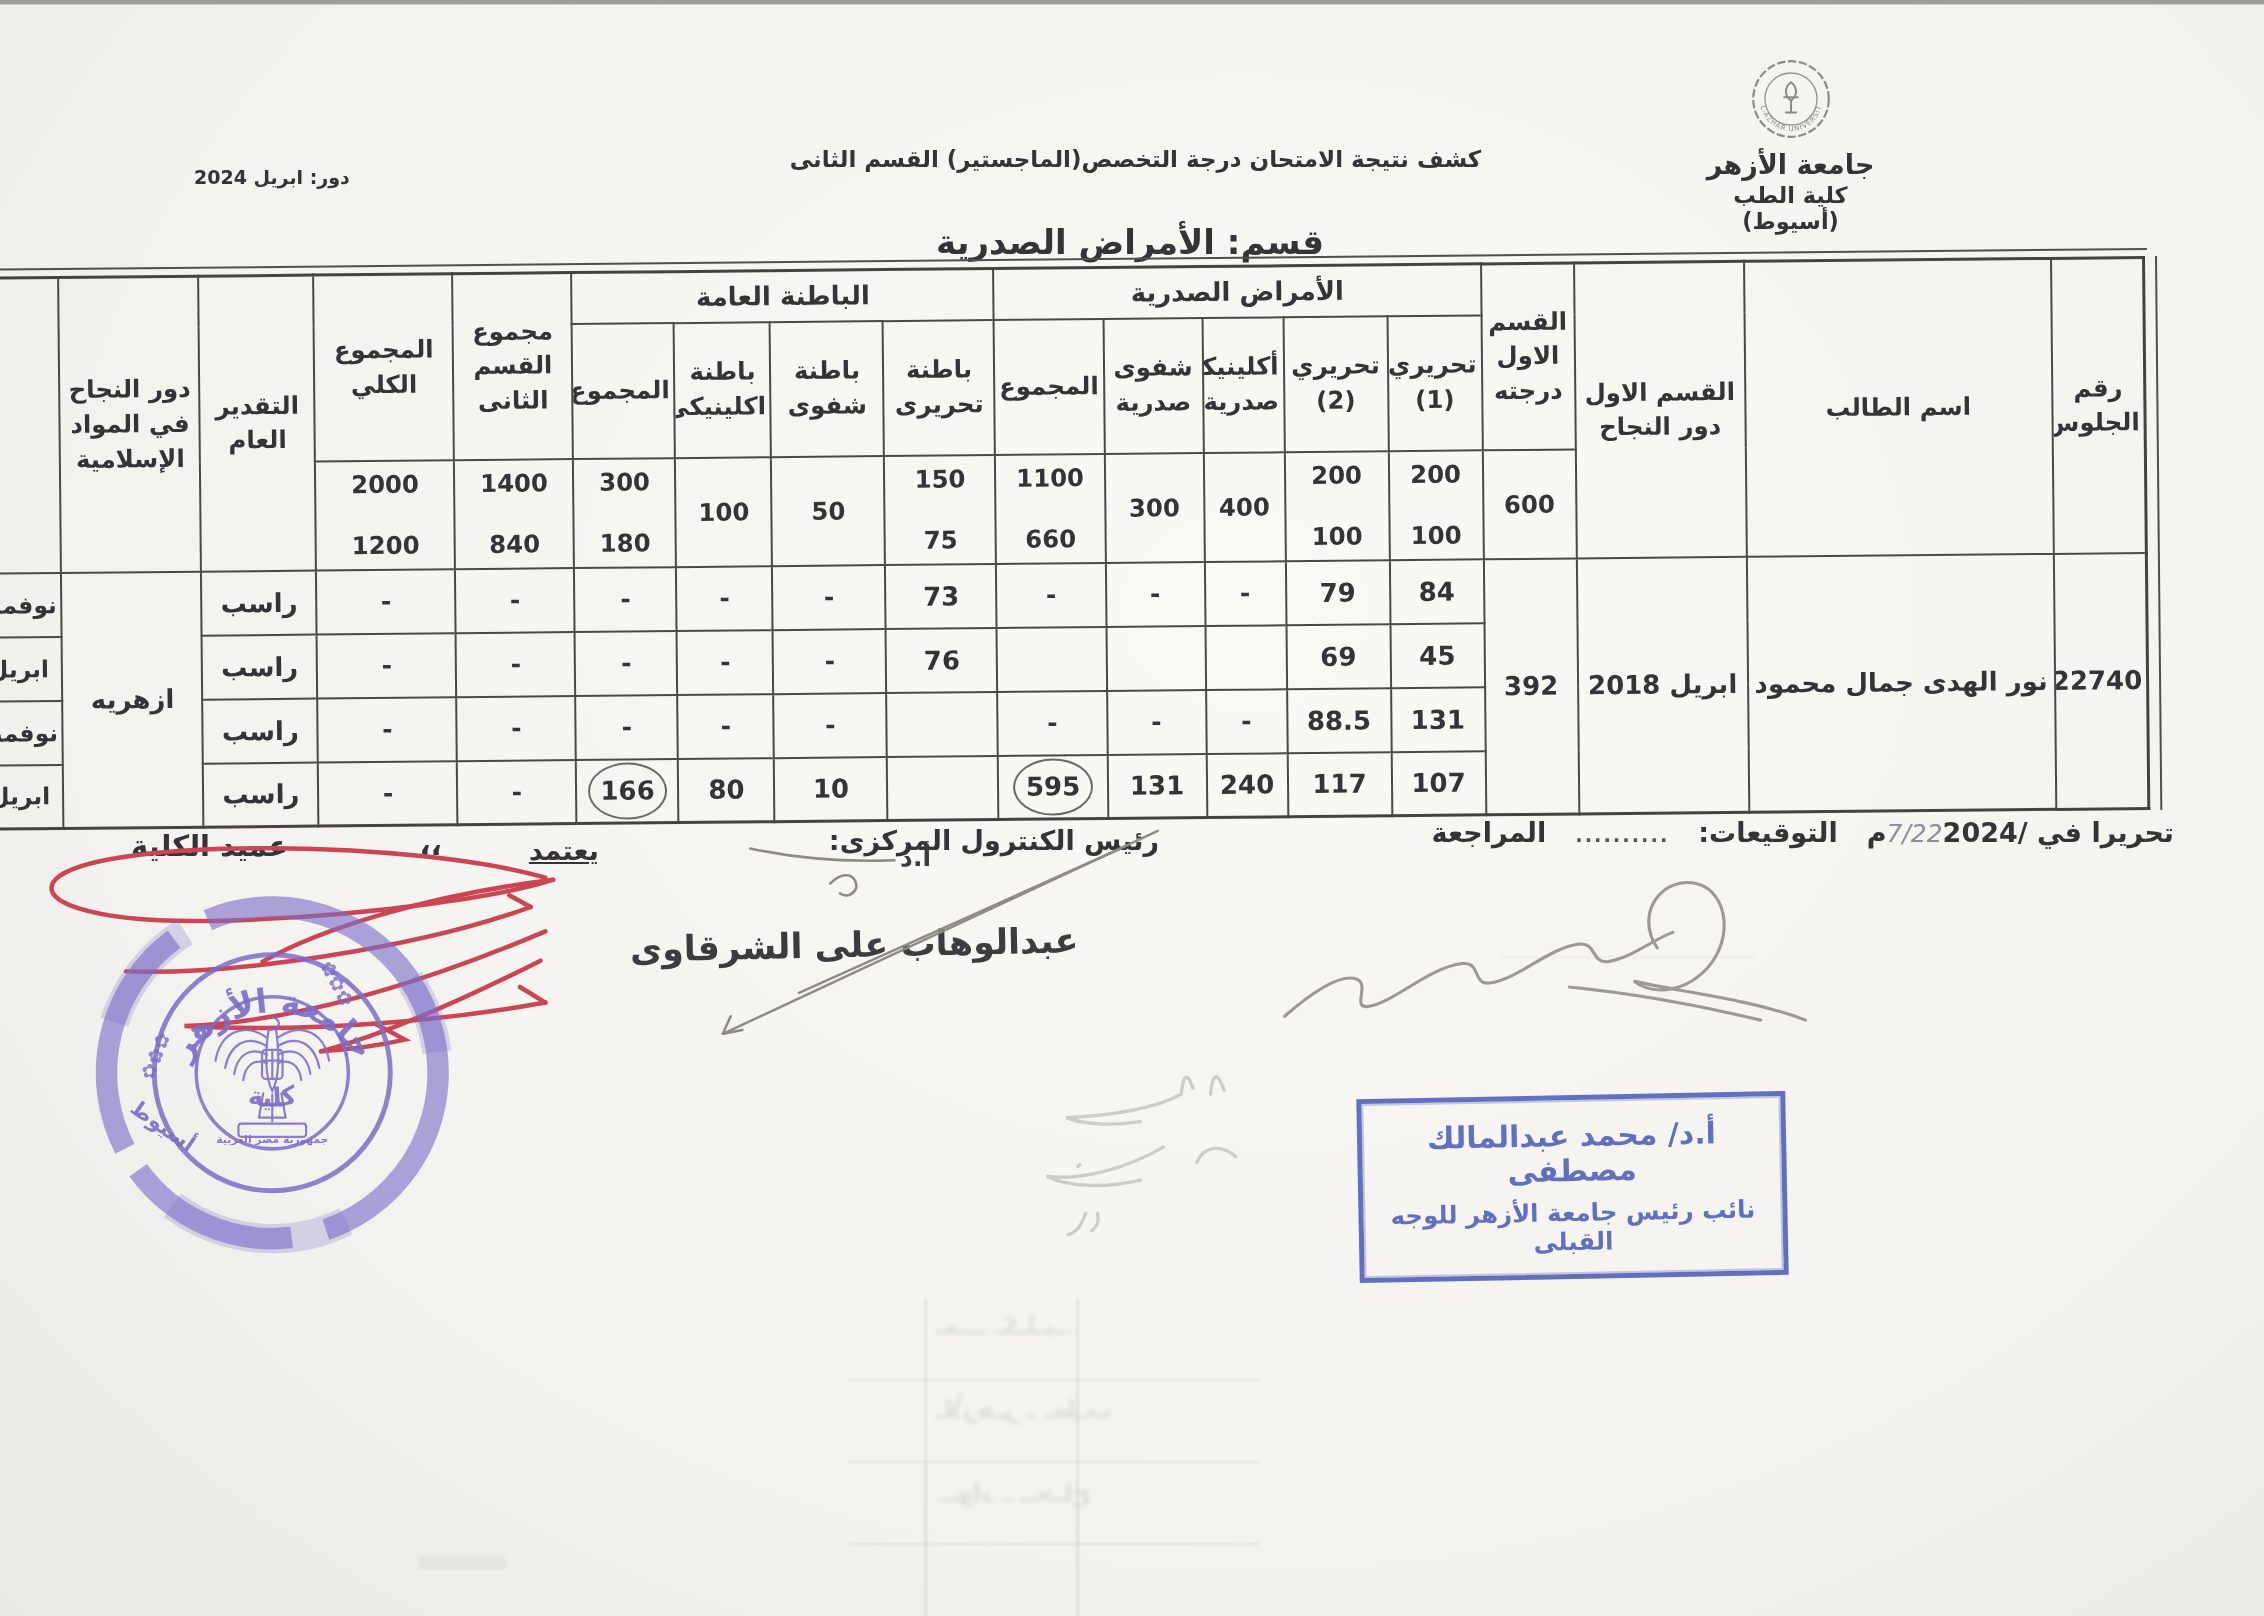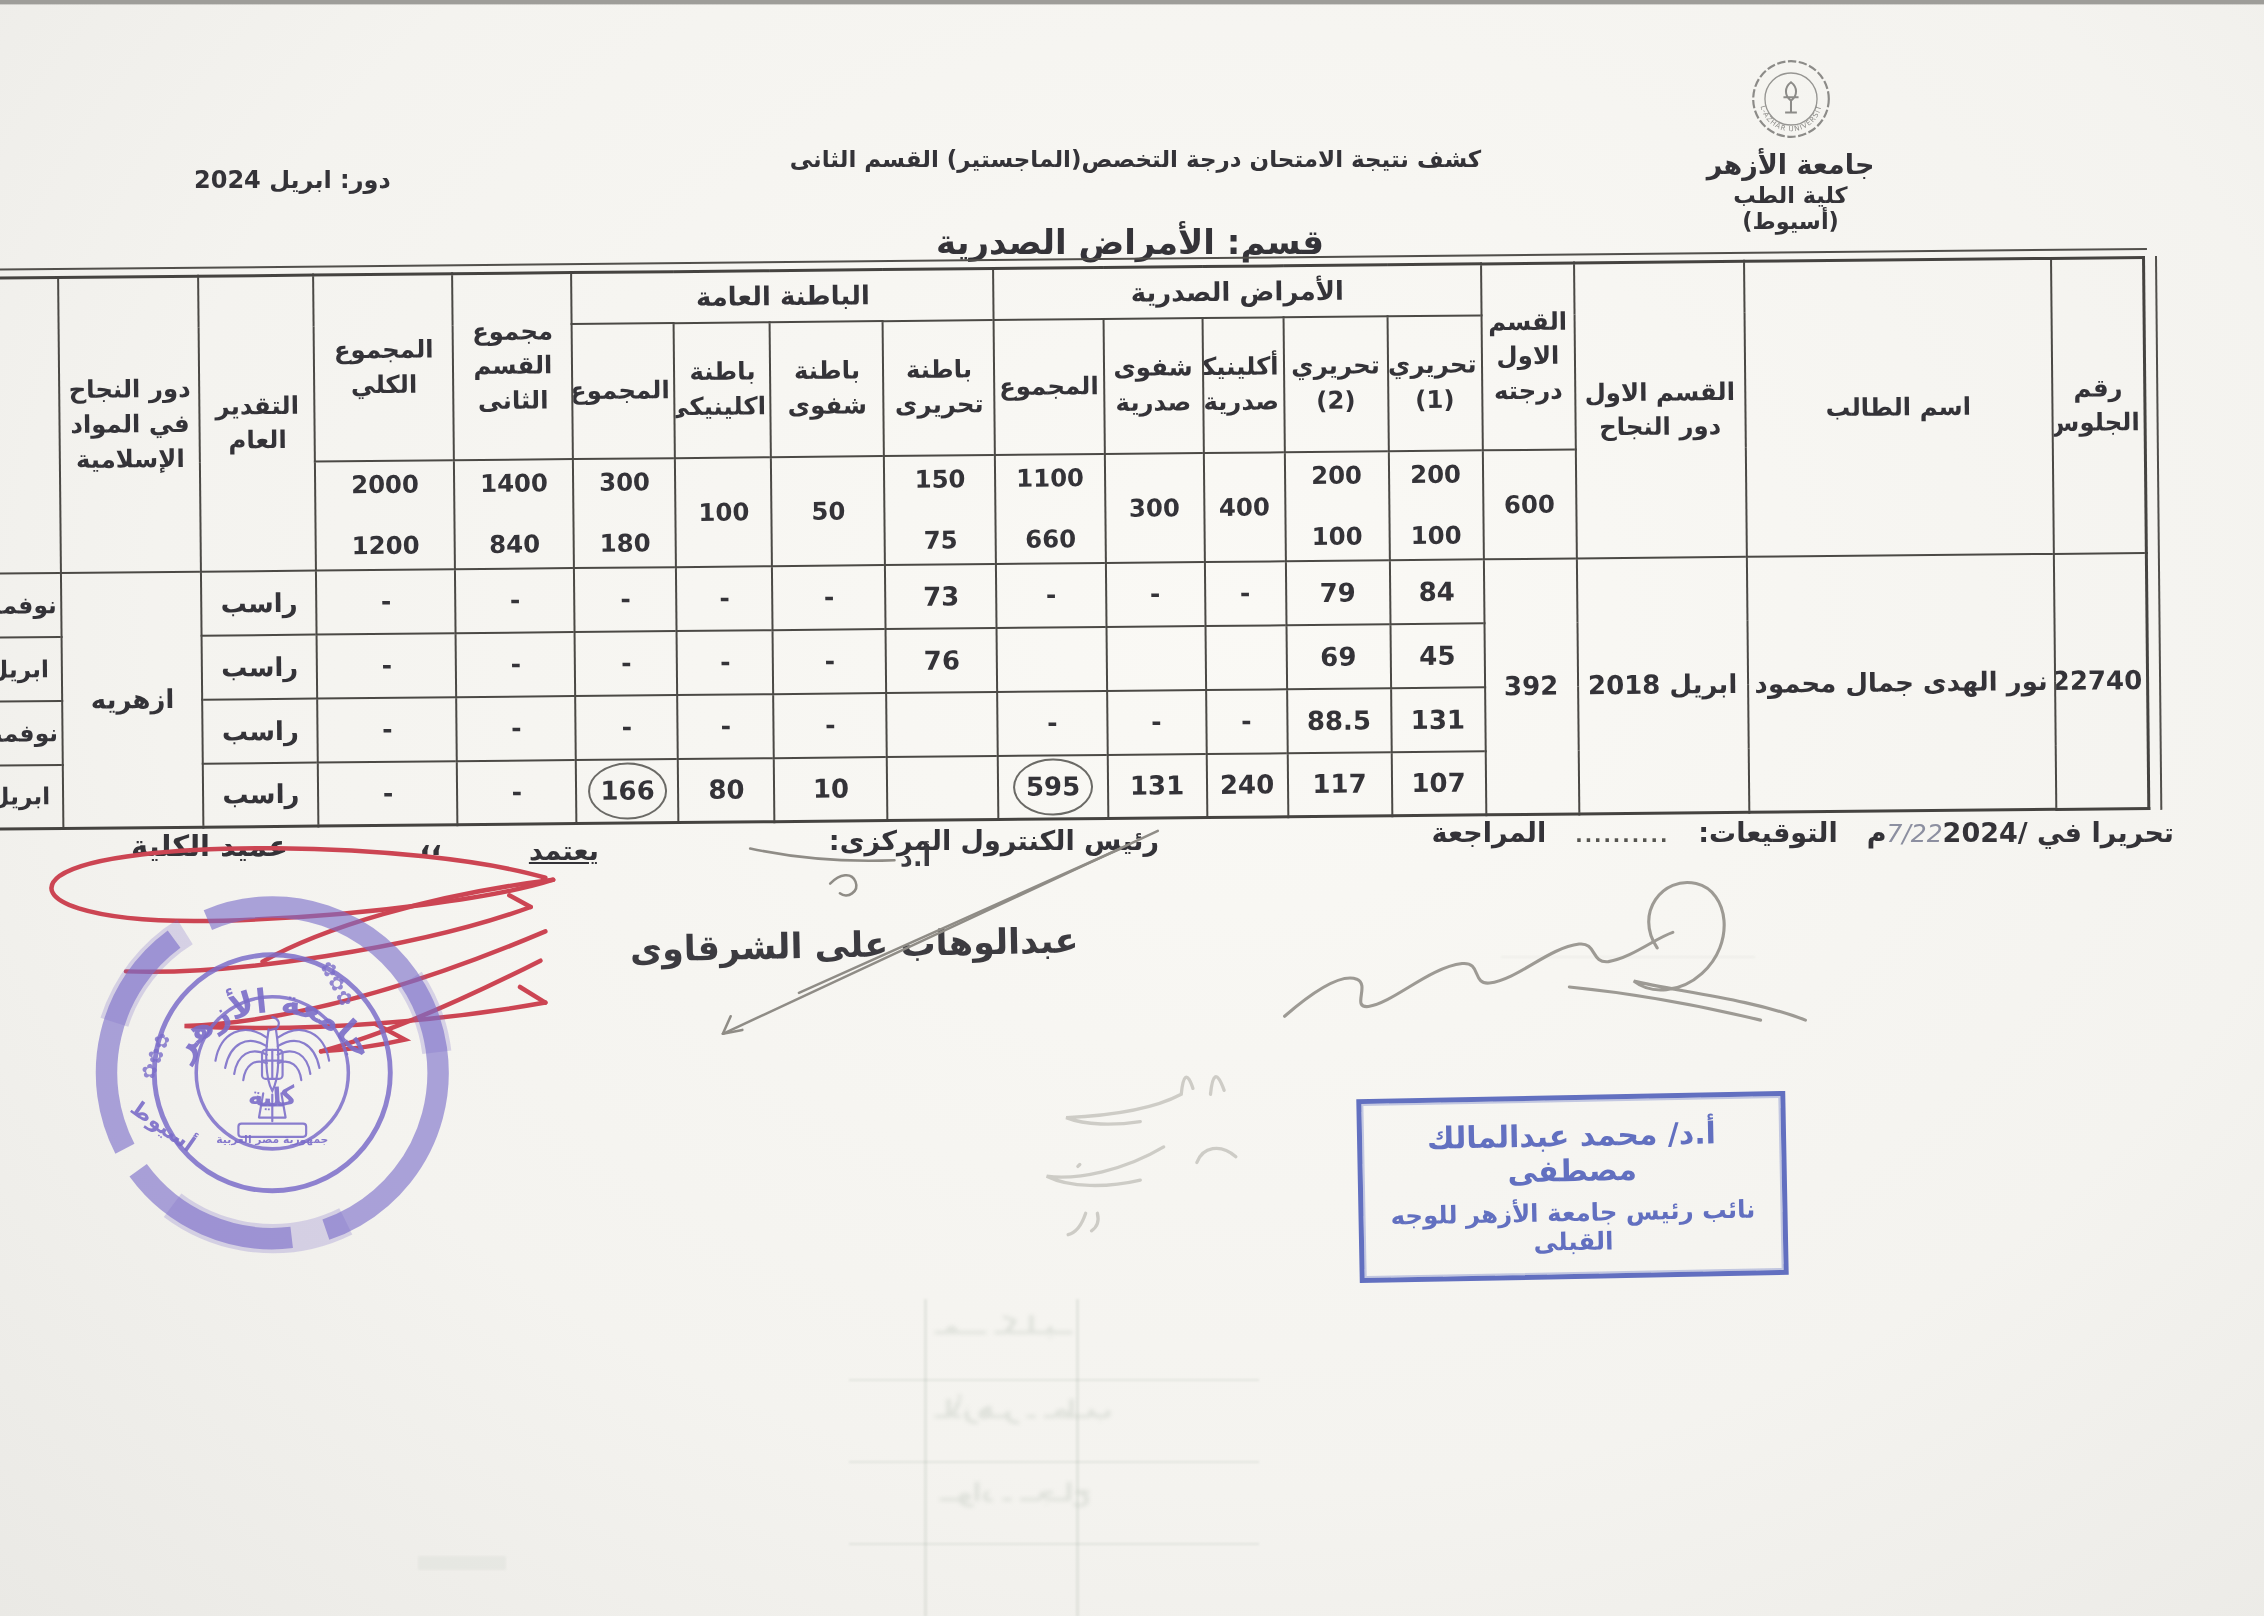--- a/index.html
+++ b/index.html
@@ -14,21 +14,21 @@
       radial-gradient(ellipse at 55% 38%, #faf9f5 0%, #f4f3ef 62%, #eae9e5 100%);
   }
   
   .uni-block{position:absolute;top:57px;right:371px;width:205px;text-align:center;}
   .uni-name{font-size:27px;font-weight:bold;margin-top:3.9px;}
   .fac-name{font-size:22.4px;font-weight:bold;margin-top:2px;}
   .doc-title{position:absolute;top:146px;left:634px;width:1005px;text-align:center;
              font-size:23px;font-weight:bold;letter-spacing:0.5px;}
   .dept-line{position:absolute;top:222px;left:819px;width:624px;text-align:center;
              font-size:34px;font-weight:bold;}
-  .round-line{position:absolute;top:166px;left:195px;font-size:24px;font-weight:bold;}
+  .round-line{position:absolute;top:166px;left:195px;font-size:19px;font-weight:bold;}
   
   .tbl-wrap{position:absolute;top:256px;right:119px;width:2173px;
             transform:rotate(-0.55deg);transform-origin:top right;}
   .tbl-wrap::before{ 
     content:"";position:absolute;top:-7.8px;right:-2px;left:-2px;height:2px;background:#514f4b;}
   .tbl-wrap::after{ 
     content:"";position:absolute;top:0;bottom:0;right:-11.7px;width:2px;background:#514f4b;}
   table.res{border-collapse:collapse;table-layout:fixed;width:2173px;background:transparent;}
   table.res th, table.res td{
     border:2.3px solid #4b4945;padding:2px 3.9px;

